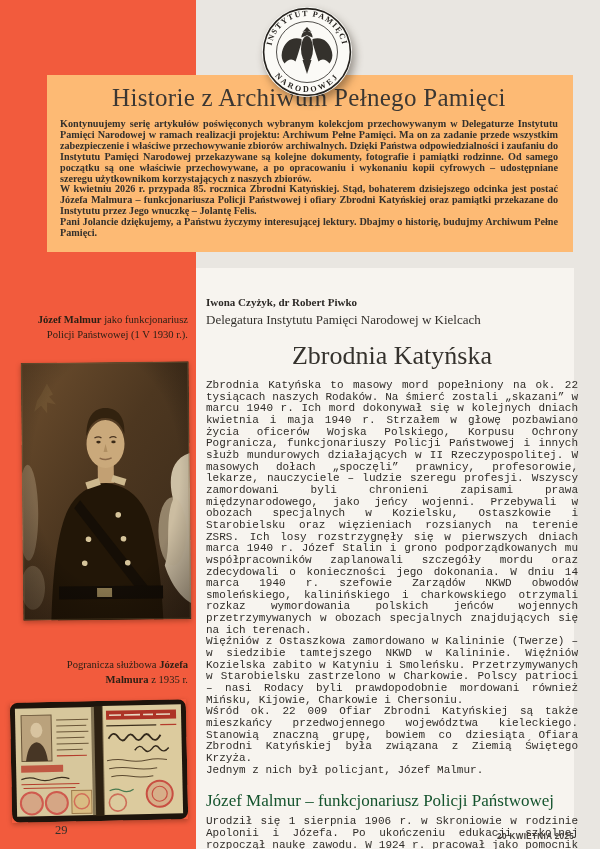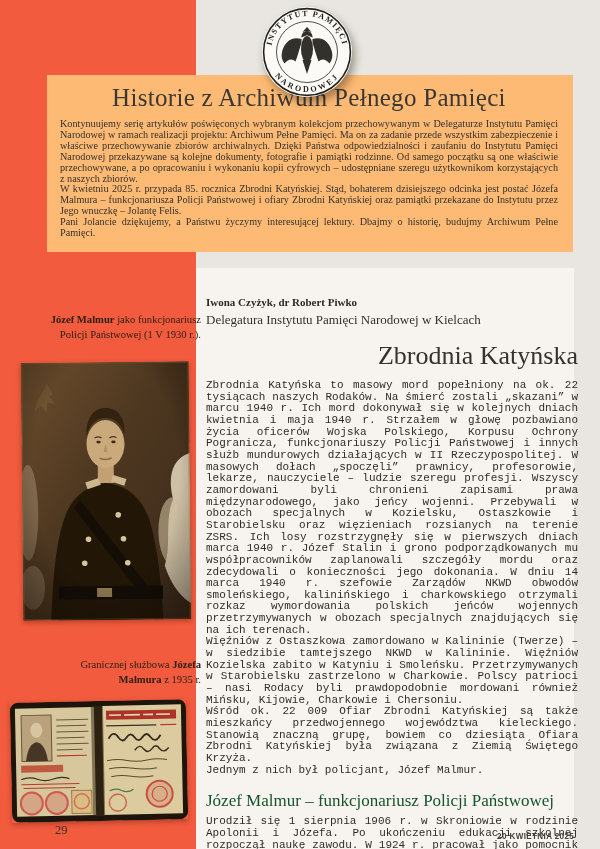--- a/index.html
+++ b/index.html
@@ -3,53 +3,53 @@
 <meta charset="utf-8">
 <style>
   html,body{margin:0;padding:0;}
   .page{position:relative;width:600px;height:849px;background:#e9e6e1;overflow:hidden;
         font-family:"Liberation Serif","DejaVu Serif",serif;color:#2f2c29;}
   .orange-col{position:absolute;left:0;top:0;width:196px;height:849px;background:#f25b3d;}
   .content-bg{position:absolute;left:196px;top:268px;width:378px;height:581px;background:#f7f4ef;}
   .beige-panel{position:absolute;left:47px;top:75px;width:526px;height:177px;background:#fdba74;
                box-sizing:border-box;padding:9px 15px 0 13px;}
   .title{margin:0 0 7px 0;font-size:25px;font-weight:normal;text-align:center;color:#3b3733;letter-spacing:.3px;}
-  .intro{margin:0;font-size:10.2px;line-height:1.07;text-align:justify;color:#33302c;}
+  .intro{margin:0;font-size:10.2px;line-height:1.07;text-align:justify;color:#33302c;font-weight:bold;}
   .seal{position:absolute;left:261px;top:6px;width:92px;height:92px;
         filter:drop-shadow(3px 5px 4px rgba(30,20,10,.4));}
-  .caption{position:absolute;left:16px;width:196px;box-sizing:border-box;padding:0 11px 0 26px;
+  .caption{position:absolute;left:3px;width:196px;box-sizing:border-box;padding:0 11px 0 26px;
            text-align:right;font-size:10.6px;line-height:1.38;color:#2d2015;}
   .cap1{top:313px;}
   .cap2{top:658px;}
   .photo1{position:absolute;left:22px;top:362px;width:168px;height:258px;transform:rotate(-.6deg);
           box-shadow:0 2px 5px rgba(60,20,5,.35);}
   .photo2{position:absolute;left:11px;top:701px;width:176px;height:120px;transform:rotate(-1.2deg);
           box-shadow:0 2px 5px rgba(60,20,5,.35);}
   .main{position:absolute;left:206px;top:296px;width:372px;}
   .authors{font-size:11px;font-weight:bold;color:#2c2926;}
   .affil{font-size:13px;margin-top:4px;color:#33302c;}
-  .h1{margin:13px 0 9px 0;font-size:26px;font-weight:normal;text-align:right;color:#35322d;}
+  .h1{margin:13px 0 9px 0;font-size:26px;font-weight:normal;text-align:center;color:#35322d;}
   .h2{margin:15px 0 5px 0;font-size:17px;font-weight:normal;color:#14532d;white-space:nowrap;}
   .body{margin:0;font-size:11px;line-height:1.06;text-align:justify;color:#2f2c28;font-family:Liberation Mono, monospace;}
   .pagenum{position:absolute;left:55px;top:823px;font-size:12.5px;color:#33302b;}
   .date{position:absolute;right:26px;top:831px;font-family:"Liberation Sans","DejaVu Sans",sans-serif;
         font-size:8.5px;font-weight:bold;letter-spacing:.4px;color:#45413c;transform:scaleX(.95);transform-origin:right;}
 </style>
 </head>
 <body>
 
 <div class="page">
 
   <div class="orange-col"></div>
   <div class="content-bg"></div>
 
   <div class="beige-panel">
     <h1 class="title">Historie z Archiwum Pełnego Pamięci</h1>
     <p class="intro">Kontynuujemy serię artykułów poświęconych wybranym kolekcjom przechowywanym w Delegaturze Instytutu Pamięci Narodowej w ramach realizacji projektu: Archiwum Pełne Pamięci. Ma on za zadanie przede wszystkim zabezpieczenie i właściwe przechowywanie zbiorów archiwalnych. Dzięki Państwa odpowiedzialności i zaufaniu do Instytutu Pamięci Narodowej przekazywane są kolejne dokumenty, fotografie i pamiątki rodzinne. Od samego początku są one właściwie przechowywane, a po opracowaniu i wykonaniu kopii cyfrowych – udostępniane szeregu użytkownikom korzystających z naszych zbiorów.</p>
-    <p class="intro">W kwietniu 2025 r. przypada 85. rocznica Zbrodni Katyńskiej. Stąd, bohaterem dzisiejszego odcinka jest postać Józefa Malmura – funkcjonariusza Policji Państwowej i ofiary Zbrodni Katyńskiej oraz pamiątki przekazane do Instytutu przez Jego wnuczkę – Jolantę Felis.</p>
+    <p class="intro">W kwietniu 2026 r. przypada 85. rocznica Zbrodni Katyńskiej. Stąd, bohaterem dzisiejszego odcinka jest postać Józefa Malmura – funkcjonariusza Policji Państwowej i ofiary Zbrodni Katyńskiej oraz pamiątki przekazane do Instytutu przez Jego wnuczkę – Jolantę Felis.</p>
     <p class="intro">Pani Jolancie dziękujemy, a Państwu życzymy interesującej lektury. Dbajmy o historię, budujmy Archiwum Pełne Pamięci.</p>
   </div>
 
   <div class="seal">
     <svg viewBox="0 0 92 92" width="92" height="92">
       <circle cx="46" cy="46" r="45" fill="#fbfaf6"></circle>
       <circle cx="46" cy="46" r="43.4" fill="none" stroke="#26231f" stroke-width="1.6"></circle>
       <circle cx="46" cy="46" r="30.5" fill="none" stroke="#26231f" stroke-width="0.8"></circle>
       <defs>
         <path id="arcTop" d="M 10 46 A 36 36 0 1 1 82 46"></path>
@@ -113,21 +113,21 @@
       <circle cx="66" cy="177" r="2.8" fill="#d6c49a"></circle>
       <circle cx="62" cy="201" r="2.8" fill="#d6c49a"></circle>
       <rect x="36" y="224" width="104" height="13" fill="#130d06"></rect>
       <rect x="74" y="226" width="15" height="9" fill="#8a7850"></rect>
       <rect width="168" height="258" fill="url(#p1vig)"></rect>
       <rect x="1" y="1" width="166" height="256" fill="none" stroke="#8a7048" stroke-width="1" opacity=".35"></rect>
     </svg>
   </div>
 
   <div class="caption cap2">
-    <span>Granicznej służbowa </span><b>Józefa Malmura</b><span> z 1935 r.</span>
+    <span>Pogranicza służbowa </span><b>Józefa Malmura</b><span> z 1935 r.</span>
   </div>
 
   <div class="photo2">
     <svg viewBox="0 0 176 120" width="176" height="120">
       <rect x="0" y="0" width="176" height="120" rx="8" fill="#1d140c"></rect>
       <rect x="5" y="6" width="79" height="108" fill="#d7c79c"></rect>
       <rect x="92" y="5" width="79" height="109" fill="#dccb9e"></rect>
       <rect x="81" y="5" width="12" height="110" fill="#3a2b18" opacity=".55"></rect>
       <rect x="11" y="13" width="30" height="46" fill="#baa27c" stroke="#6b563a" stroke-width="1"></rect>
       <ellipse cx="26" cy="28" rx="6" ry="7.5" fill="#d8c4a0"></ellipse>

